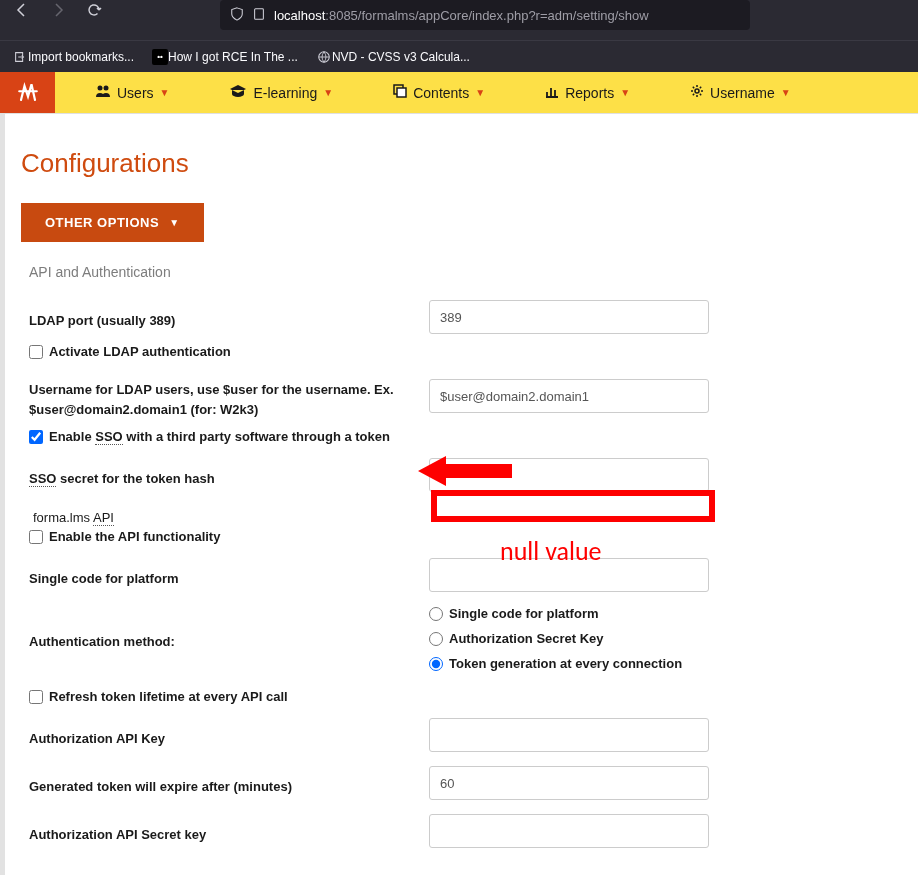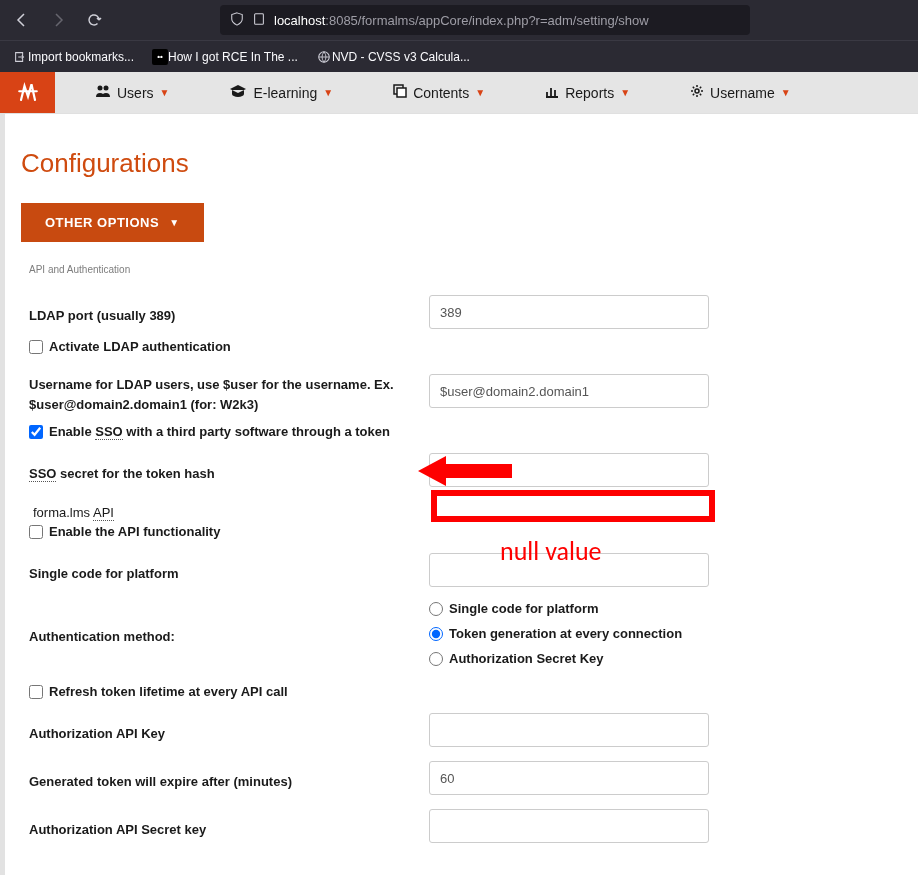--- a/index.html
+++ b/index.html
@@ -1,46 +1,46 @@
 <!DOCTYPE html>
 <html><head>
   <meta charset="utf-8">
   <style>
     * { margin: 0; padding: 0; box-sizing: border-box; }
     body { font-family: Arial, Helvetica, sans-serif; background: #fff; width: 918px; }
     
     
-    .browser-bar { background: #2b2a33; height: 40px; display: flex; align-items: center; padding: 0 12px; gap: 16px; }
+    .browser-bar { background: #2b2a33; height: 40px; display: flex; align-items: flex-start; padding: 0 12px; gap: 16px; }
     .nav-btn { width: 20px; height: 20px; display: flex; align-items: center; justify-content: center; color: #cfcfd8; cursor: pointer; }
     .nav-btn.disabled { color: #66656e; }
     .url-bar { flex: 0 0 auto; background: #1c1b22; border-radius: 4px; height: 30px; display: flex; align-items: center; padding: 0 10px; gap: 8px; margin-left: 100px; width: 530px; }
     .url-icon { color: #cfcfd8; font-size: 12px; }
     .url-text { color: #cfcfd8; font-size: 13px; white-space: nowrap; }
     .url-host { color: #fff; }
     .url-path { color: #9e9da6; }
     
     .bookmarks-bar { background: #2b2a33; height: 32px; display: flex; align-items: center; padding: 0 12px; gap: 18px; border-top: 1px solid #3a3943; }
     .bookmark { display: flex; align-items: center; color: #fbfbfe; font-size: 12px; cursor: pointer; }
     .bm-icon { display: inline-flex; align-items: center; justify-content: center; width: 16px; height: 16px; }
     
     
-    .app-nav { background: #e5e5e5; border-bottom: 1px solid #e0e0e0; height: 42px; display: flex; align-items: stretch; }
+    .app-nav { background: #fde047; border-bottom: 1px solid #e0e0e0; height: 42px; display: flex; align-items: stretch; }
     .logo { width: 55px; background: #d84315; display: flex; align-items: center; justify-content: center; }
     .nav-item { display: flex; align-items: center; gap: 6px; padding: 0 20px; color: #1a1a1a; font-size: 14px; cursor: pointer; }
     .nav-item .caret { color: #d84315; font-size: 10px; }
     .nav-icon { font-size: 14px; }
     
     
     .page { padding: 0 16px 40px 8px; border-left: 5px solid #9e9e9e4d; margin-left: 0; }
     .page-title { color: #cf4b0f; font-size: 26px; font-weight: 400; padding: 34px 0 24px 8px; }
     
     .dropdown-btn { background: #c84a10; color: #fff; border: none; padding: 12px 24px; font-size: 13px; font-weight: bold; letter-spacing: 0.5px; display: inline-flex; align-items: center; gap: 10px; cursor: pointer; margin-left: 8px; }
     .dropdown-btn .tri { font-size: 10px; }
     
-    .section-header { color: #7d7d7d; font-size: 10px; padding: 22px 0 6px 16px; }
+    .section-header { color: #7d7d7d; font-size: 14px; padding: 22px 0 6px 16px; }
     
     .form-panel { padding: 0 16px; }
     .form-row { display: flex; align-items: center; margin-top: 14px; min-height: 34px; }
     .form-label { flex: 0 0 400px; font-size: 13px; font-weight: bold; color: #1a1a1a; padding-top: 7px; line-height: 1.5; }
     .form-label.nowrap { white-space: normal; }
     .form-input-col { flex: 0 0 280px; }
     .text-input { width: 280px; height: 34px; border: 1px solid #ccc; border-radius: 3px; padding: 0 10px; font-size: 13px; color: #555; }
     .text-input::placeholder { color: #999; }
     
     .checkbox-row { display: flex; align-items: center; gap: 6px; margin-top: 10px; margin-left: 16px; }
@@ -253,26 +253,26 @@
 
     <div class="form-row">
       <div class="form-label">Authentication method:</div>
       <div class="form-input-col">
         <div class="radio-group">
           <div class="radio-item">
             <input type="radio" name="authmethod" style="">
             <label>Single code for platform</label>
           </div>
           <div class="radio-item">
+            <input type="radio" name="authmethod" style="">
+            <label>Authorization Secret Key</label>
+          </div>
+          <div class="radio-item">
             <input type="radio" name="authmethod" checked="" style="">
             <label>Token generation at every connection</label>
-          </div>
-          <div class="radio-item">
-            <input type="radio" name="authmethod" style="">
-            <label>Authorization Secret Key</label>
           </div>
         </div>
       </div>
     </div>
   </div>
   
   <div class="checkbox-row" style="margin-top:18px">
     <input type="checkbox" style="">
     <label>Refresh token lifetime at every API call</label>
   </div>

